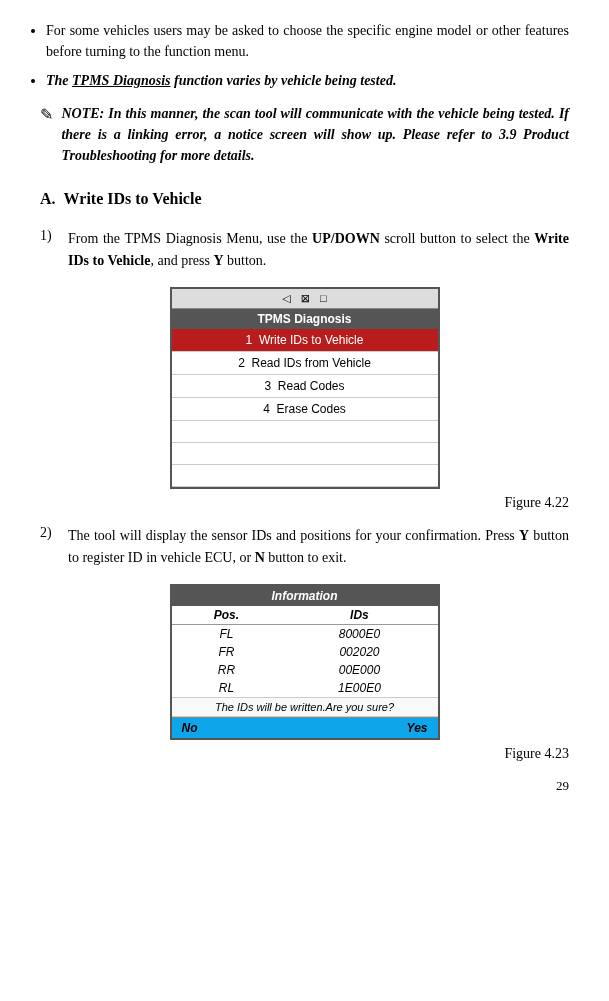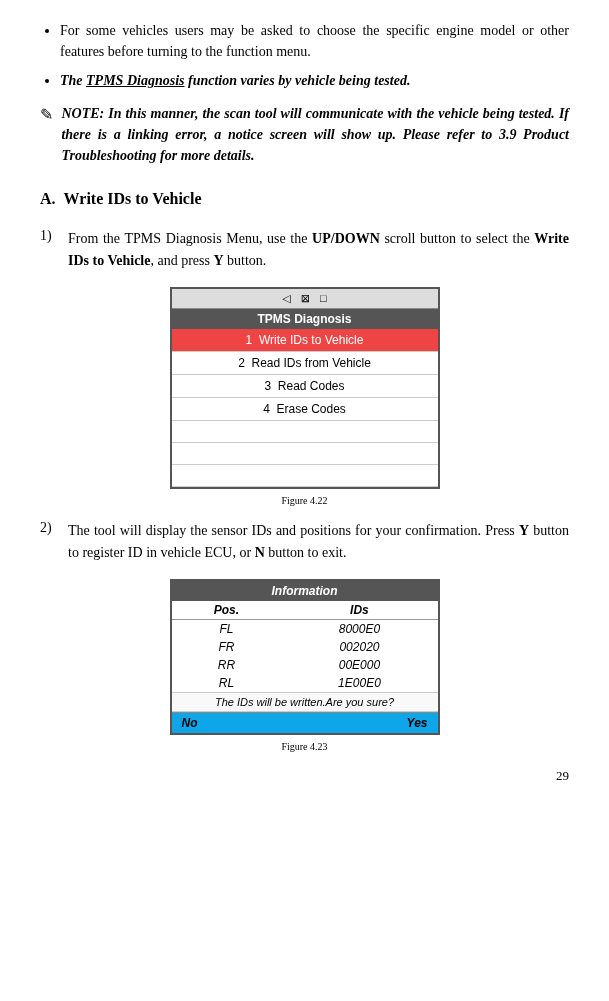--- a/index.html
+++ b/index.html
@@ -7,21 +7,21 @@
       font-family: "Times New Roman", Times, serif;
       font-size: 14px;
       background: #fff;
       color: #000;
       width: 609px;
       min-height: 1001px;
       padding: 20px 40px 20px 40px;
     }
     .bullet-list {
       list-style: disc;
-      margin-left: 20px;
+      margin-left: 6px;
       margin-bottom: 12px;
     }
     .bullet-list li {
       margin-bottom: 8px;
       text-align: justify;
       line-height: 1.5;
     }
     .note-block {
       display: flex;
       align-items: flex-start;
@@ -56,23 +56,23 @@
     }
     .item-text {
       text-align: justify;
       line-height: 1.6;
     }
     .figure-container {
       text-align: center;
       margin: 14px 0 6px 0;
     }
     .figure-caption {
-      text-align: center;
+      text-align: right;
       margin-bottom: 14px;
-      font-size: 10px;
+      font-size: 14px;
     }
     
     .device-screen {
       display: inline-block;
       border: 2px solid #555;
       width: 270px;
       background: #fff;
       font-family: Arial, sans-serif;
       font-size: 12px;
     }
@@ -93,21 +93,21 @@
       padding: 3px;
       font-size: 12px;
       font-weight: bold;
     }
     .device-menu-item {
       padding: 4px 8px;
       border-bottom: 1px solid #ccc;
       font-size: 12px;
     }
     .device-menu-item.selected {
-      background: #ef4444;
+      background: #b91c1c;
       color: #fff;
     }
     .device-menu-item.empty {
       height: 22px;
       border-bottom: 1px solid #ccc;
     }
     
     .info-screen {
       display: inline-block;
       border: 2px solid #555;

